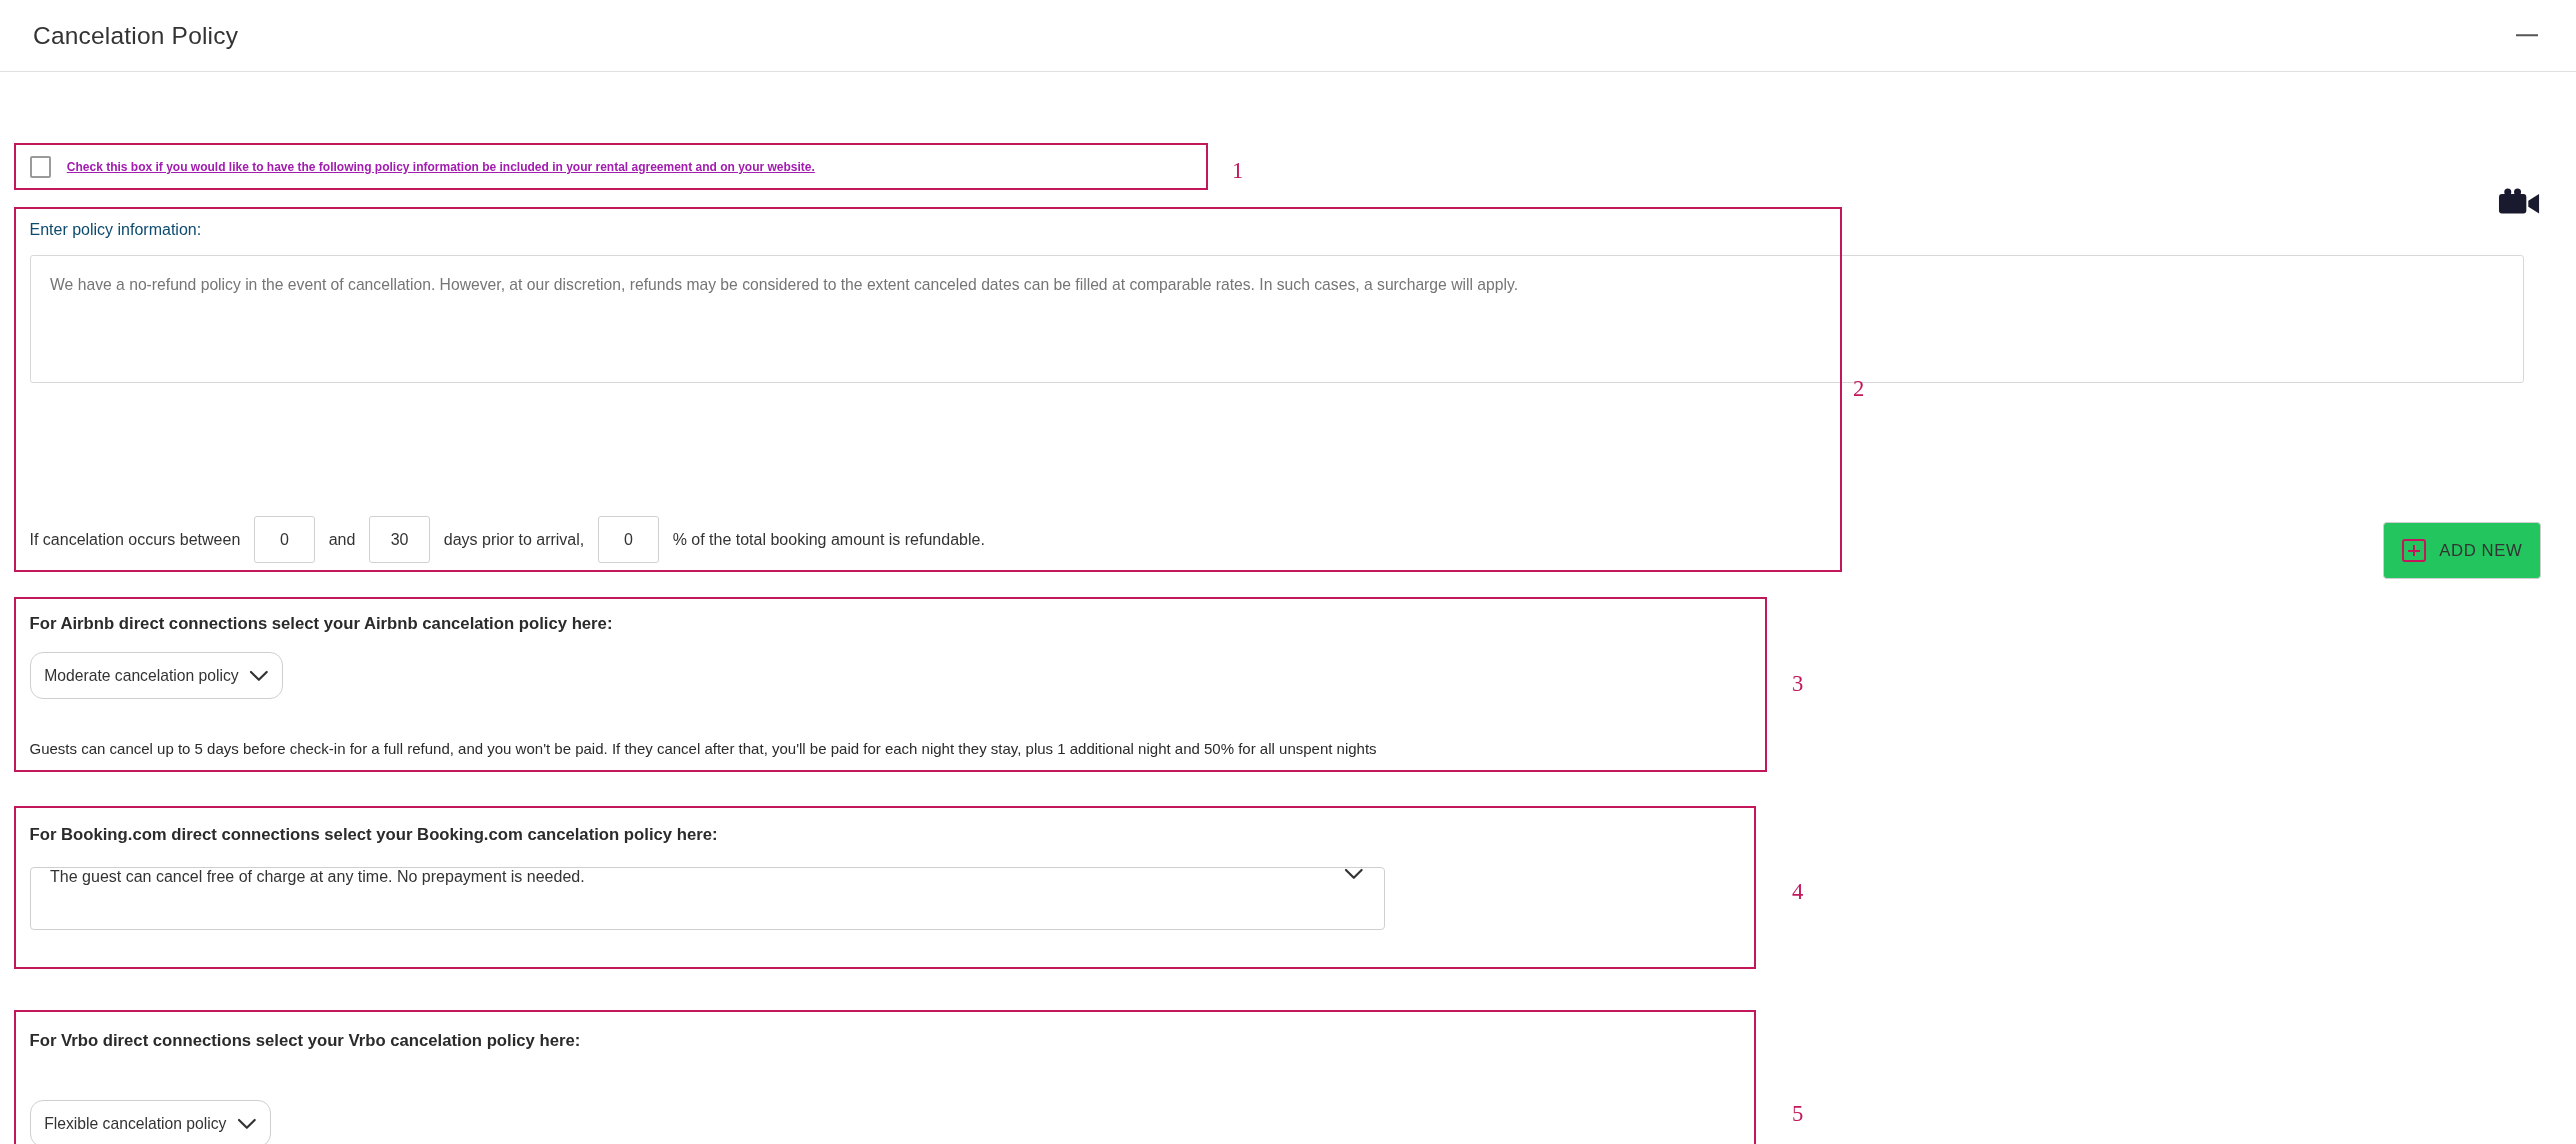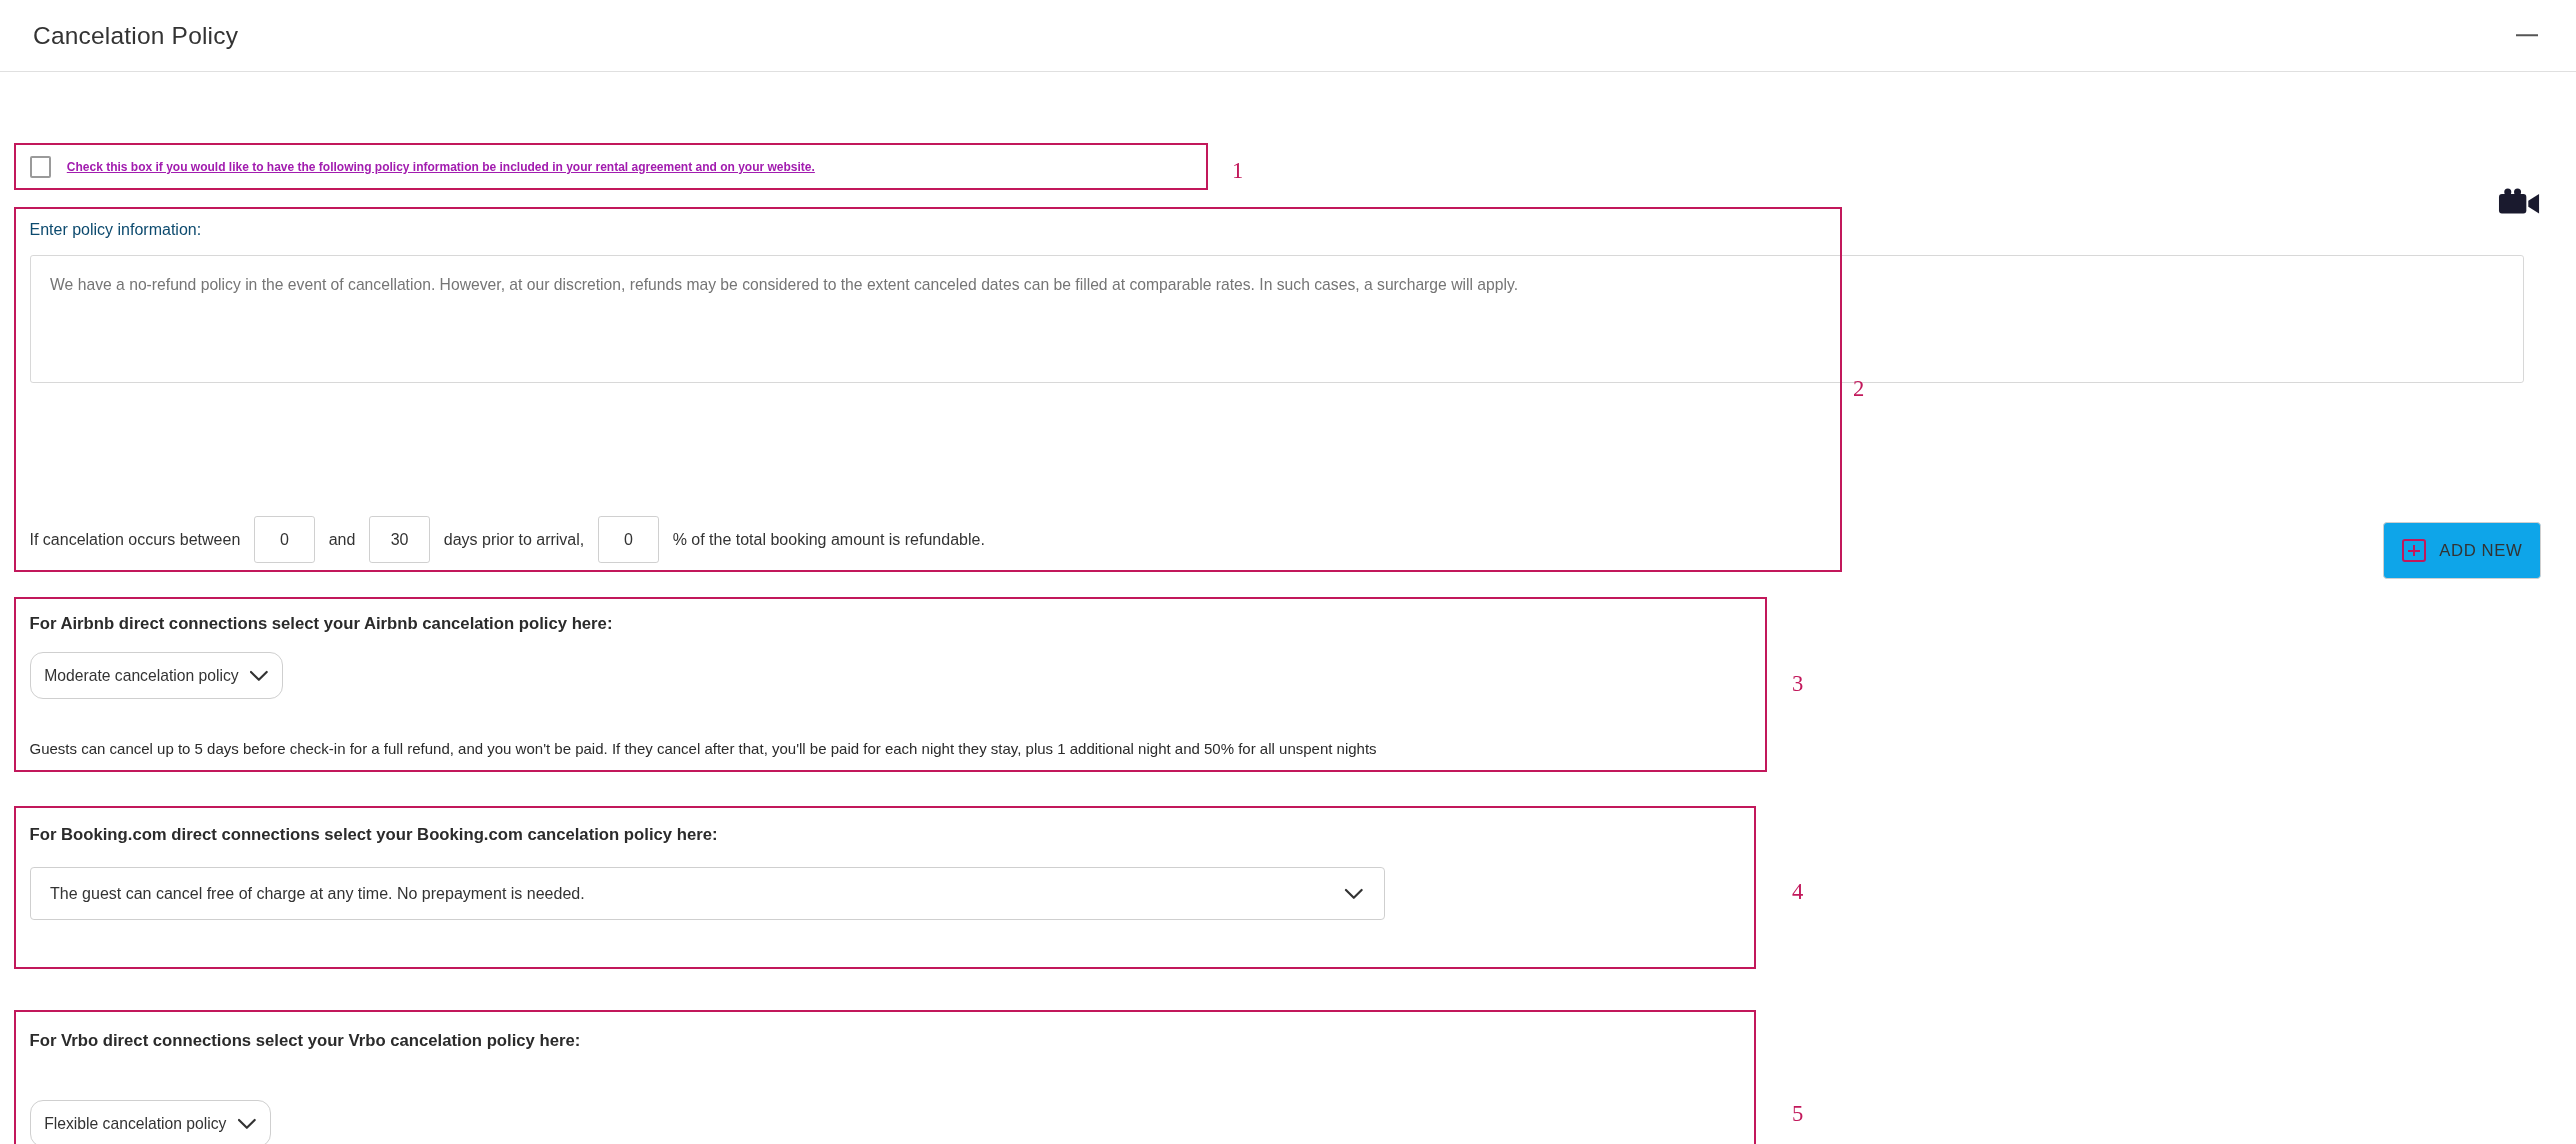--- a/index.html
+++ b/index.html
@@ -167,27 +167,26 @@
   }
   .mini-select .chev {
     margin-left: 11.8px;
     display: inline-block;
   }
   .chev svg { display:block; }
 
   
   .wide-select {
     position: absolute;
-    height: 53px;
+    height: 63px;
     width: 1355px;
     border: 1px solid #cfcfcf;
     border-radius: 3.9px;
     background: #fff;
     display: flex;
-    align-items: center;
     justify-content: space-between;
     padding: 0 19.6px;
     font-size: 16px;
     color: #333;
     cursor: pointer;
   }
 
   
   .camera-icon {
     position: absolute;
@@ -197,21 +196,21 @@
     cursor: pointer;
   }
   .add-new-btn {
     position: absolute;
     right: 35px;
     top: 450px;
     height: 57px;
     min-width: 149px;
     border: 1px solid #cfcfcf;
     border-radius: 3.9px;
-    background: #0ea5e9;
+    background: #22c55e;
     display: flex;
     align-items: center;
     justify-content: center;
     gap: 13.7px;
     font-size: 16.7px;
     letter-spacing: 0.6px;
     color: #333;
     cursor: pointer;
     padding: 0 17.7px;
   }

